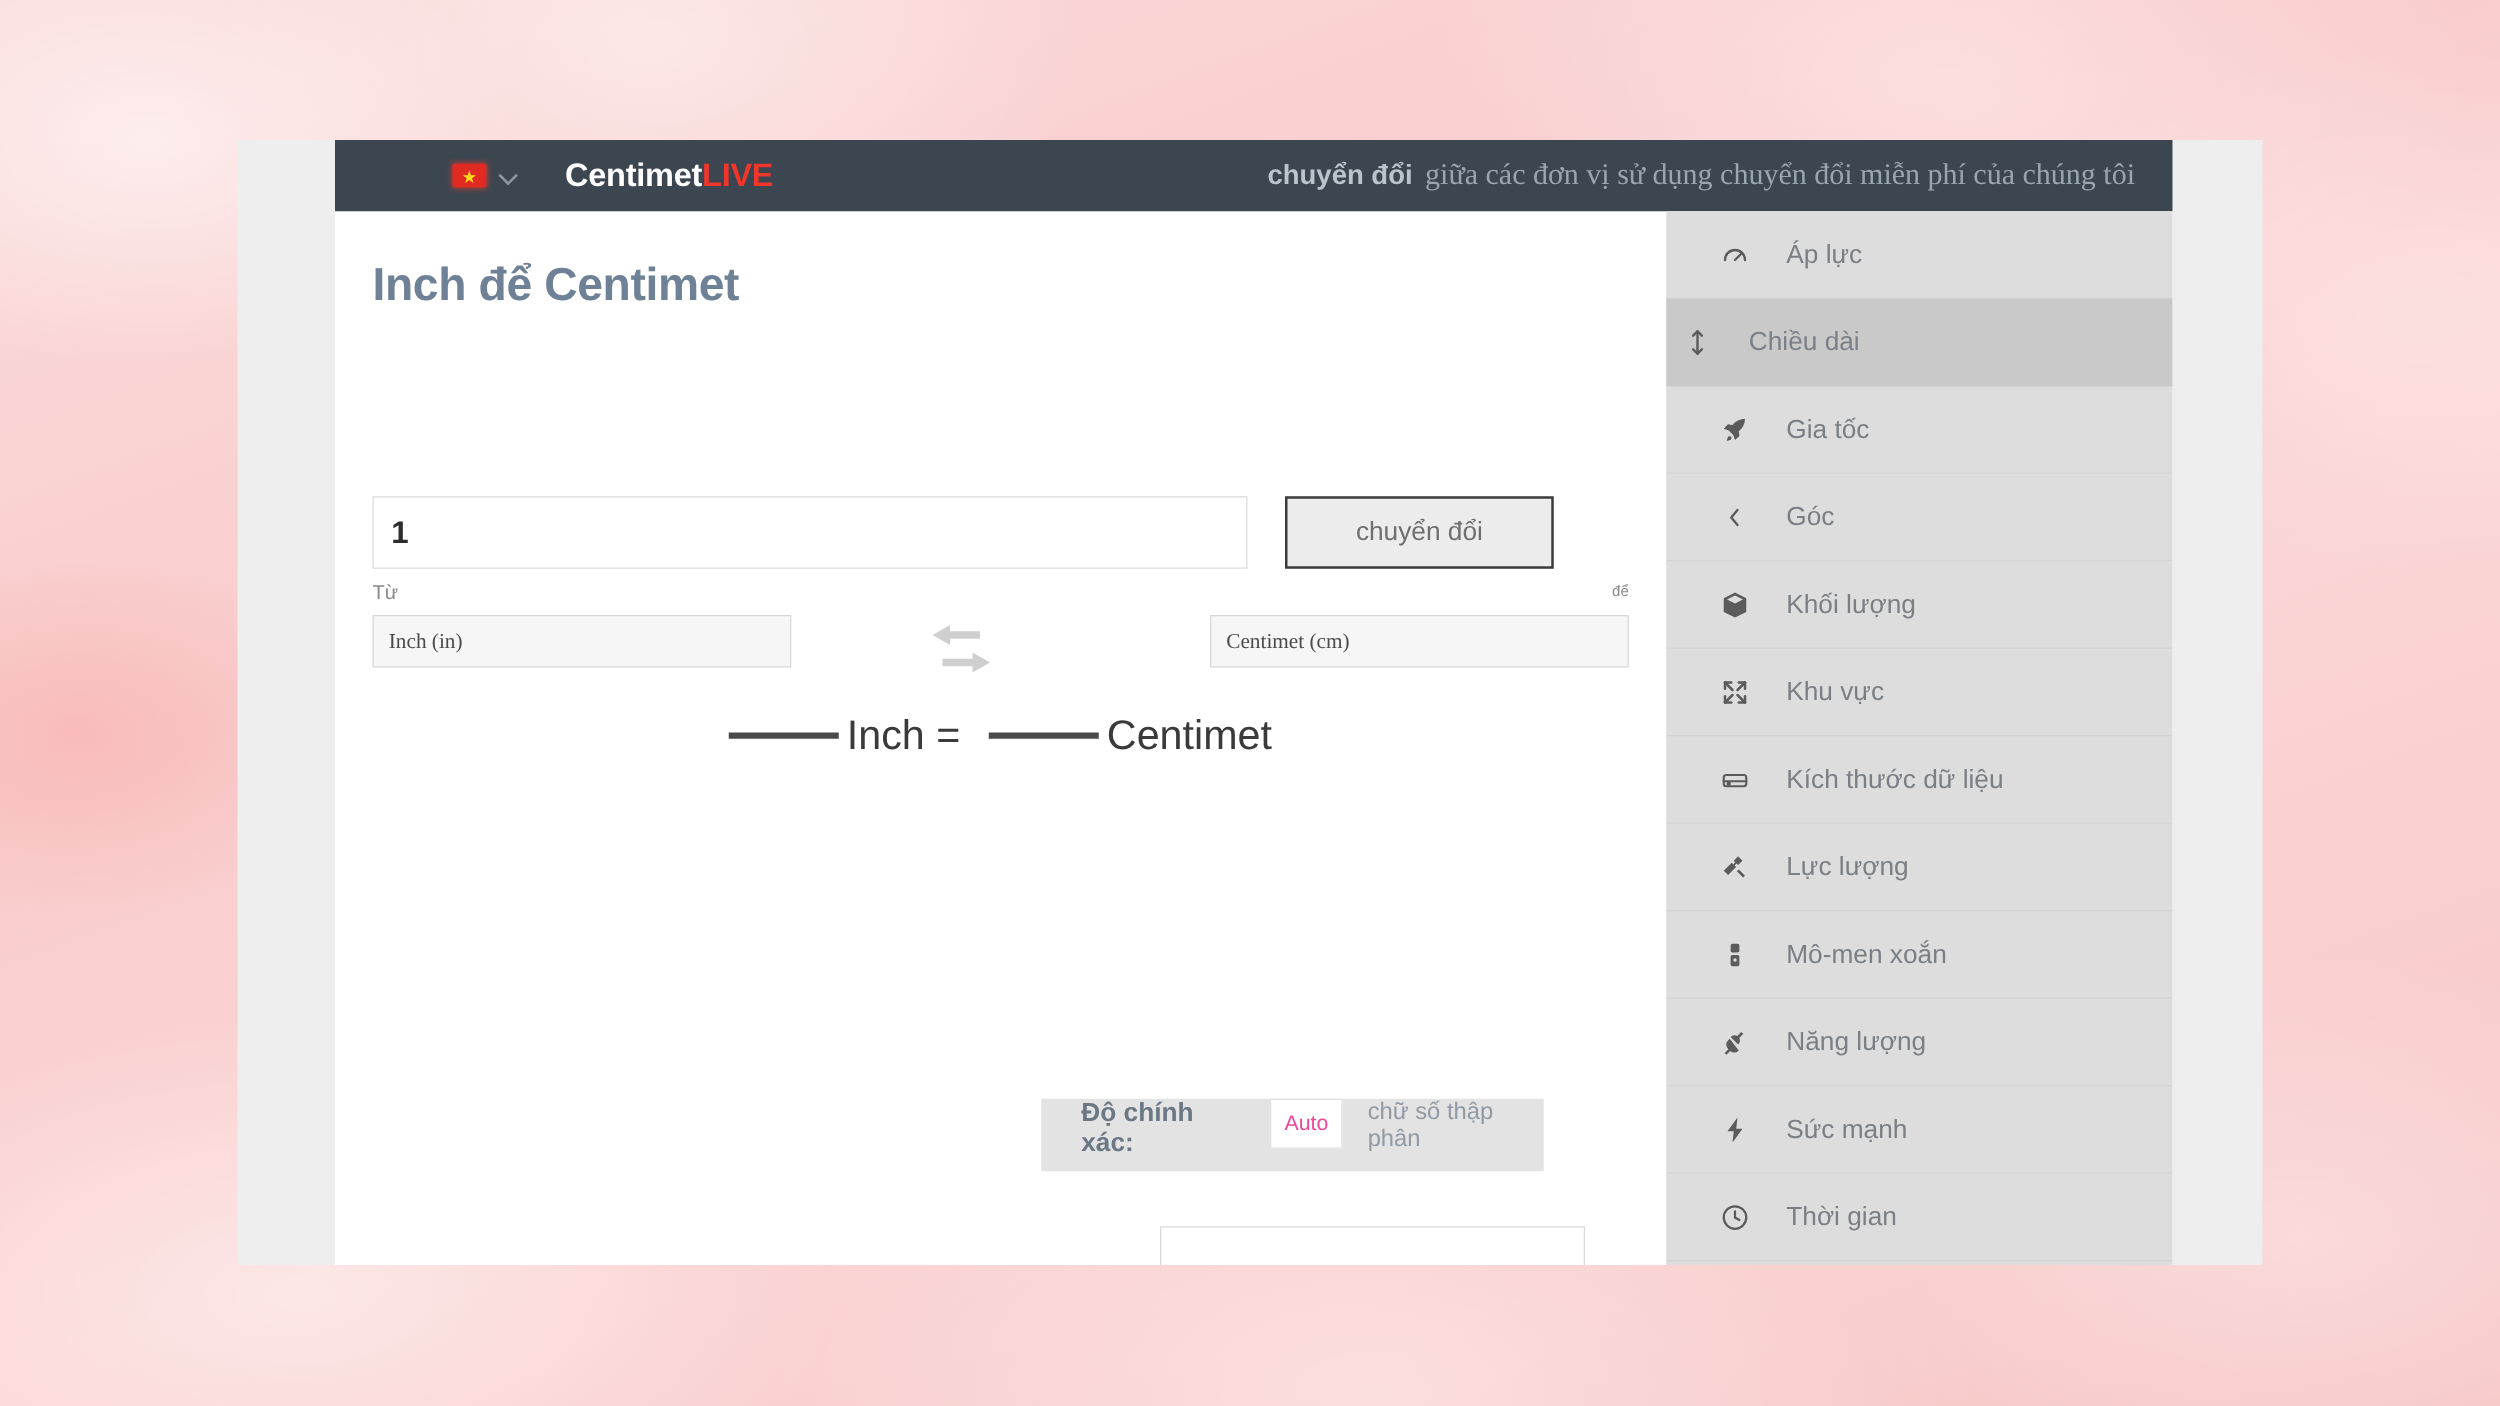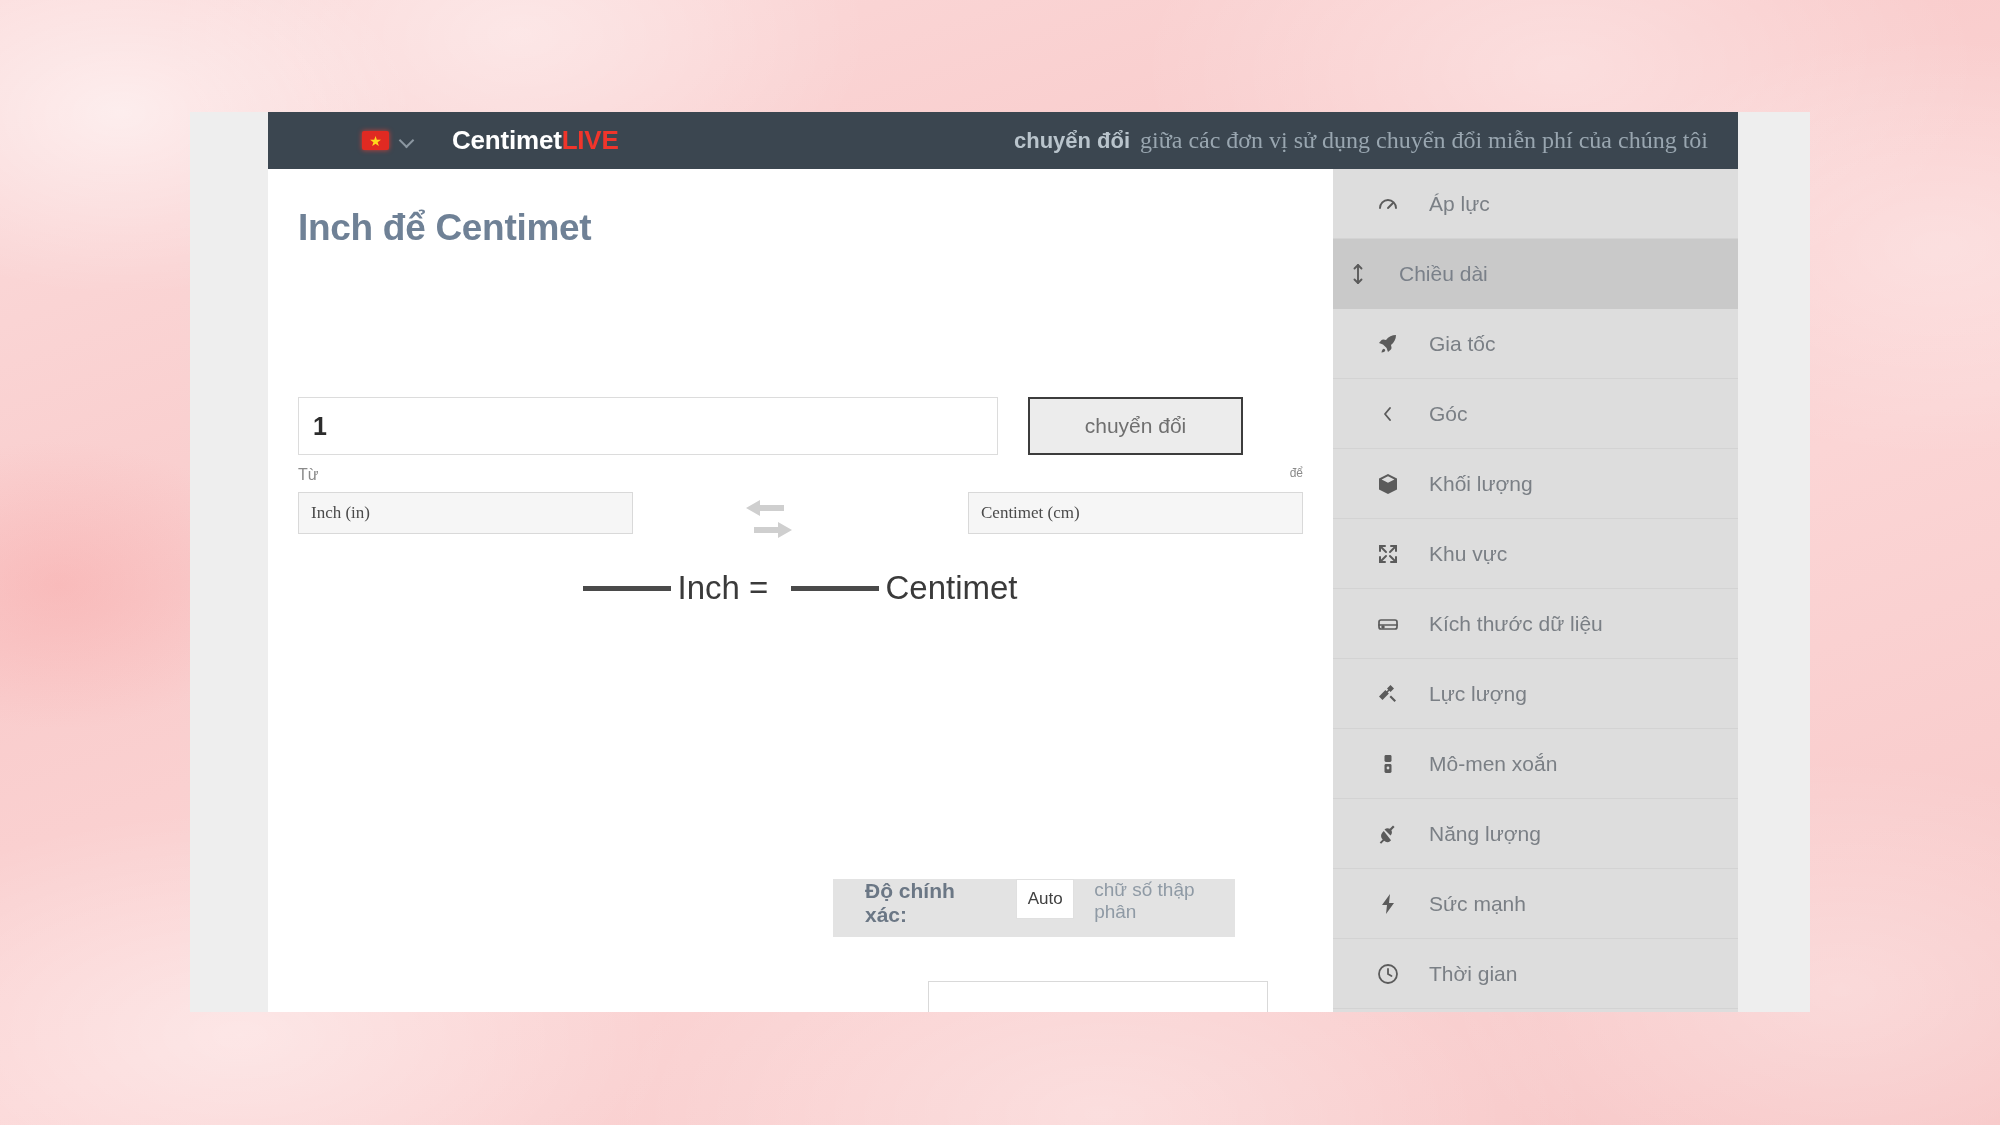--- a/index.html
+++ b/index.html
@@ -283,21 +283,21 @@
     font-weight: bold;
     color: #6b7785;
   }
   #precision-input {
     width: 58px;
     height: 40px;
     background: #fff;
     border: 1px solid #e0e0e0;
     font-family: "Liberation Sans", sans-serif;
     font-size: 17px;
-    color: #404040;
+    color: #ec4899;
     text-align: center;
   }
   #precision-suffix {
     font-size: 19px;
     color: #8f9aa5;
   }
 
   
   #bottom-clip-text {
     position: absolute;

